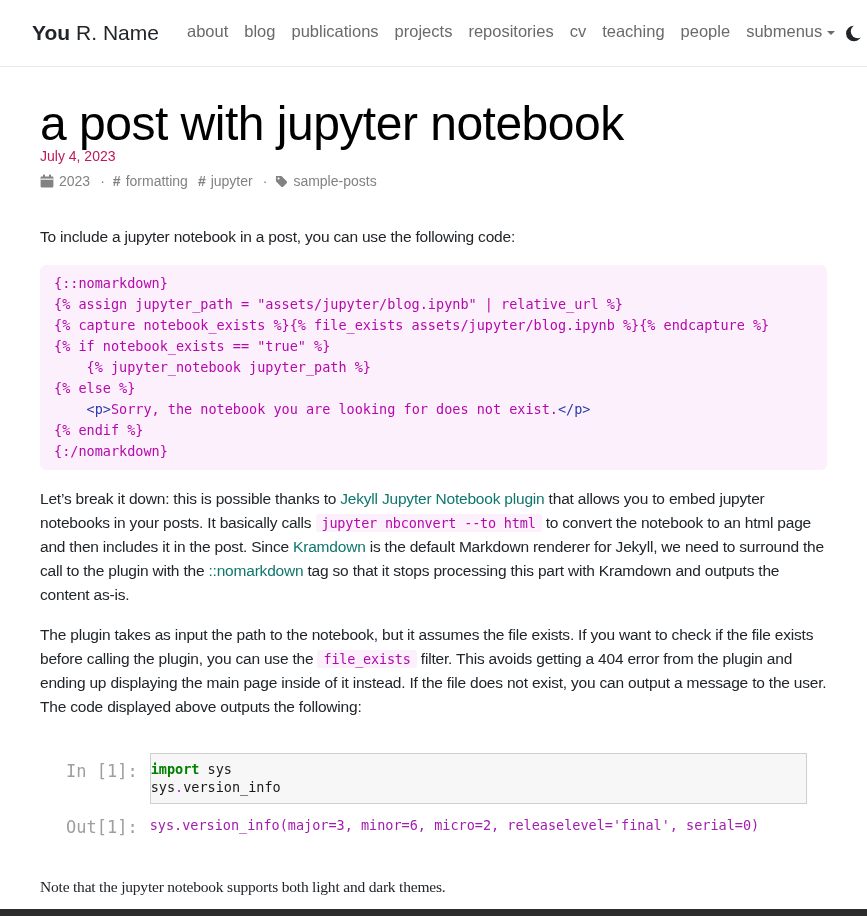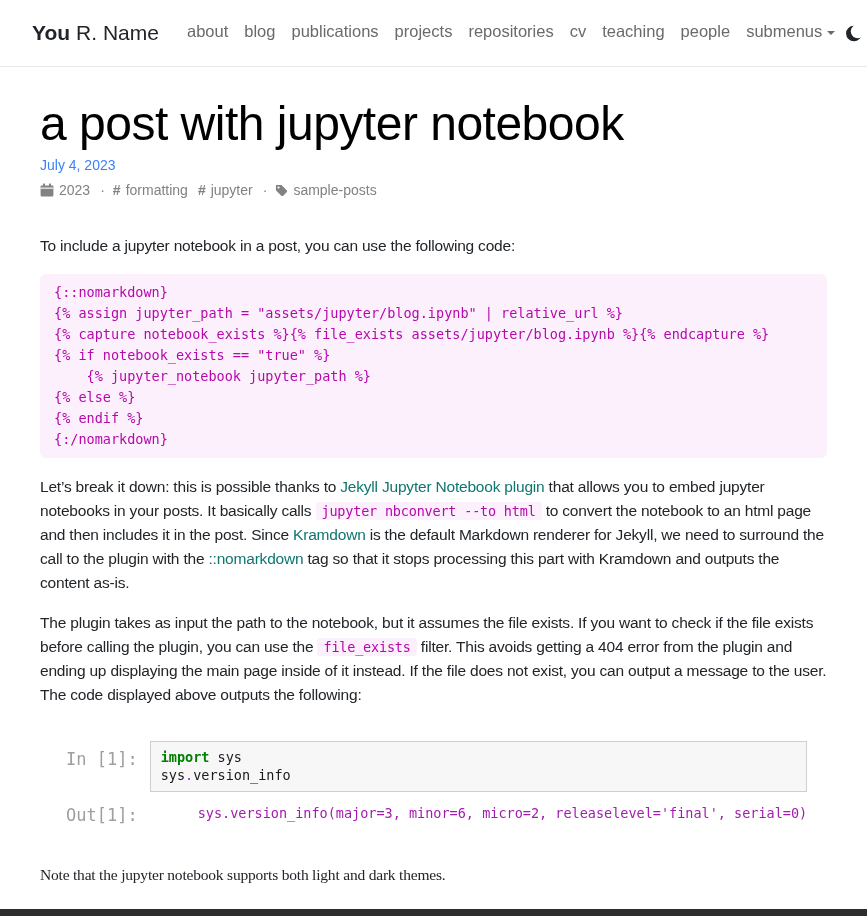--- a/index.html
+++ b/index.html
@@ -25,21 +25,21 @@
   .caret {
     display:inline-block; width:0; height:0; margin-left:5px; vertical-align:2px;
     border-left:4px solid transparent; border-right:4px solid transparent;
     border-top:4.5px solid #6a6a6a;
   }
   .theme-toggle { margin-left:auto; background:none; border:none; padding:2px; cursor:pointer; line-height:0; }
 
   
   .content { padding:0 40px; }
   .post-title { font-size:48px; font-weight:400; line-height:48px; margin:33px 0 0; letter-spacing:-0.5px; color:#000000; }
-  .post-date { font-size:14px; color:#3b82f6; margin-top:9px; }
+  .post-date { font-size:14px; color:#be185d; margin-top:0; }
   .post-meta { font-size:14px; color:#828282; margin-top:9px; display:flex; align-items:center; }
   .meta-group { display:inline-flex; align-items:center; gap:5px; color:#828282; text-decoration:none; margin-right:10px; }
   .meta-dot { margin:0 8px 0 0; color:#828282; }
   .meta-hash { font-weight:600; }
   .meta-icon { display:inline-block; line-height:0; }
 
   .body-para { font-size:15.5px; line-height:24px; letter-spacing:-0.2px; margin:0 0 16px; }
   .intro-para { margin-top:36px; }
 
   
@@ -58,23 +58,23 @@
     padding:1px 6px; border-radius:3px; font-size:13.5px;
   }
   .seg-text { color:#212529; }
 
   
   .nb { margin:34px 0 0 26px; font-family:"DejaVu Sans Mono", monospace; font-size:13.5px; }
   .nb-row { display:flex; align-items:flex-start; }
   .nb-prompt { flex:0 0 64px; color:#9e9e9e; font-size:17px; padding-top:8px; white-space:nowrap; }
   .nb-input {
     flex:1; margin-left:12px; margin-right:20px;
-    background:#f7f7f7; border:1px solid #cfcfcf; padding:7px 10px; line-height:17.5px;
+    background:#f7f7f7; border:1px solid #cfcfcf; padding:7px 0; line-height:17.5px;
   }
-  .nb-out-row { margin-top:13px;gap:48px; }
+  .nb-out-row { margin-top:13px; }
   .nb-out-row .nb-prompt { padding-top:0; }
   .nb-output { margin-left:12px; color:#a21caf; line-height:17.5px; white-space:pre; }
   .seg-kw { color:#008000; font-weight:700; }
   .seg-op { color:#aa22ff; }
   .seg-plain { color:#1a1a1a; }
   .nb-line { white-space:pre; }
 
   .note-para { margin:38px 0 0;font-family:Liberation Serif, serif; }
 
   
@@ -147,20 +147,21 @@
 
   <p class="body-para intro-para">To include a jupyter notebook in a post, you can use the following code:</p>
 
   <div class="code-block">
     <div class="code-line"><span class="seg-liquid">{::nomarkdown}</span></div>
     <div class="code-line"><span class="seg-liquid">{% assign jupyter_path = "assets/jupyter/blog.ipynb" | relative_url %}</span></div>
     <div class="code-line"><span class="seg-liquid">{% capture notebook_exists %}{% file_exists assets/jupyter/blog.ipynb %}{% endcapture %}</span></div>
     <div class="code-line"><span class="seg-liquid">{% if notebook_exists == "true" %}</span></div>
     <div class="code-line"><span class="seg-liquid">    {% jupyter_notebook jupyter_path %}</span></div>
     <div class="code-line"><span class="seg-liquid">{% else %}</span></div>
+    <div class="code-line"><span class="seg-liquid">    </span><span class="seg-tag">&lt;p&gt;</span><span class="seg-liquid">Sorry, the notebook you are looking for does not exist.</span><span class="seg-tag">&lt;/p&gt;</span></div>
     <div class="code-line"><span class="seg-liquid">{% endif %}</span></div>
     <div class="code-line"><span class="seg-liquid">{:/nomarkdown}</span></div>
   </div>
 
   <p class="body-para"><span class="seg-text">Let’s break it down: this is possible thanks to </span><a class="inline-link" href="#">Jekyll Jupyter Notebook plugin</a><span class="seg-text"> that allows you to embed jupyter notebooks in your posts. It basically calls </span><span class="inline-code">jupyter nbconvert --to html</span><span class="seg-text"> to convert the notebook to an html page and then includes it in the post. Since </span><a class="inline-link" href="#">Kramdown</a><span class="seg-text"> is the default Markdown renderer for Jekyll, we need to surround the call to the plugin with the </span><a class="inline-link" href="#">::nomarkdown</a><span class="seg-text"> tag so that it stops processing this part with Kramdown and outputs the content as-is.</span></p>
 
   <p class="body-para"><span class="seg-text">The plugin takes as input the path to the notebook, but it assumes the file exists. If you want to check if the file exists before calling the plugin, you can use the </span><span class="inline-code">file_exists</span><span class="seg-text"> filter. This avoids getting a 404 error from the plugin and ending up displaying the main page inside of it instead. If the file does not exist, you can output a message to the user. The code displayed above outputs the following:</span></p>
 
   <div class="nb">
     <div class="nb-row">

